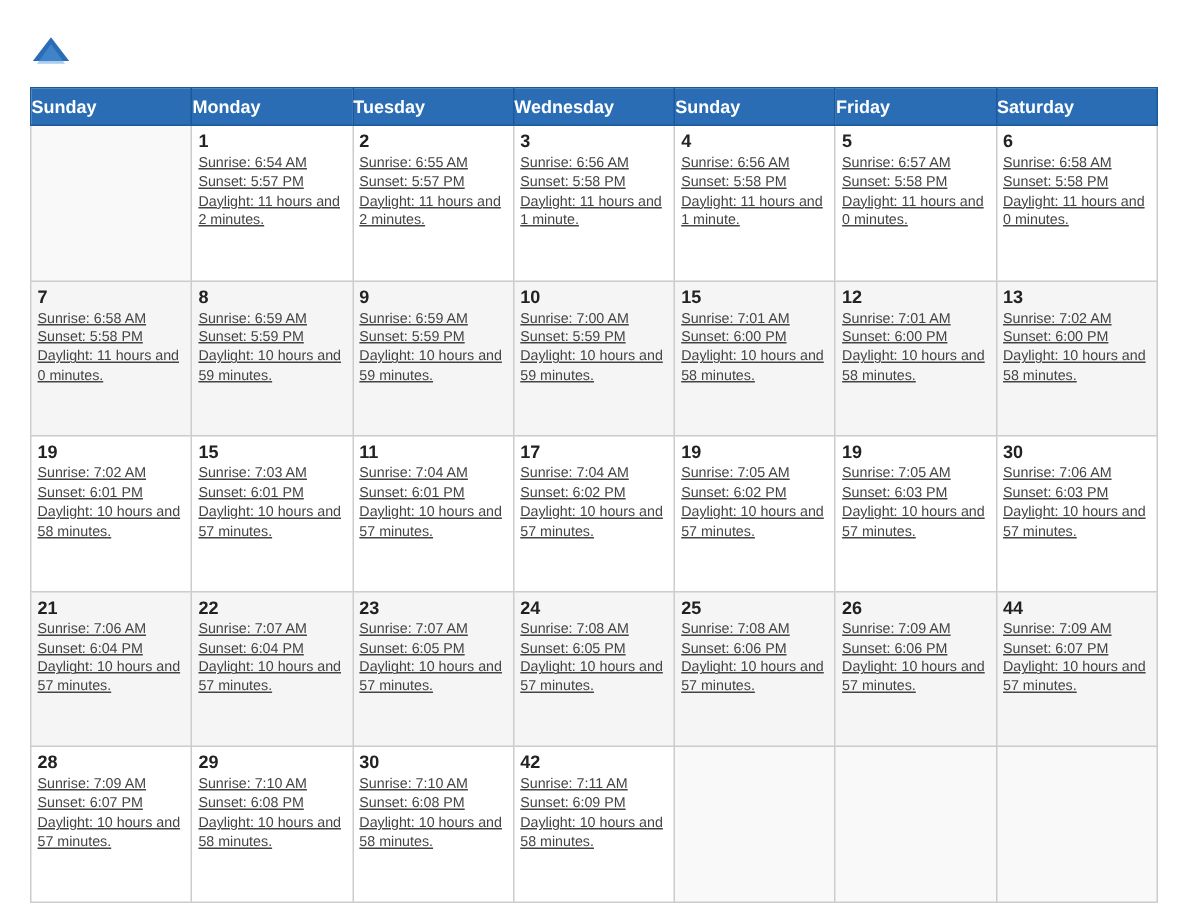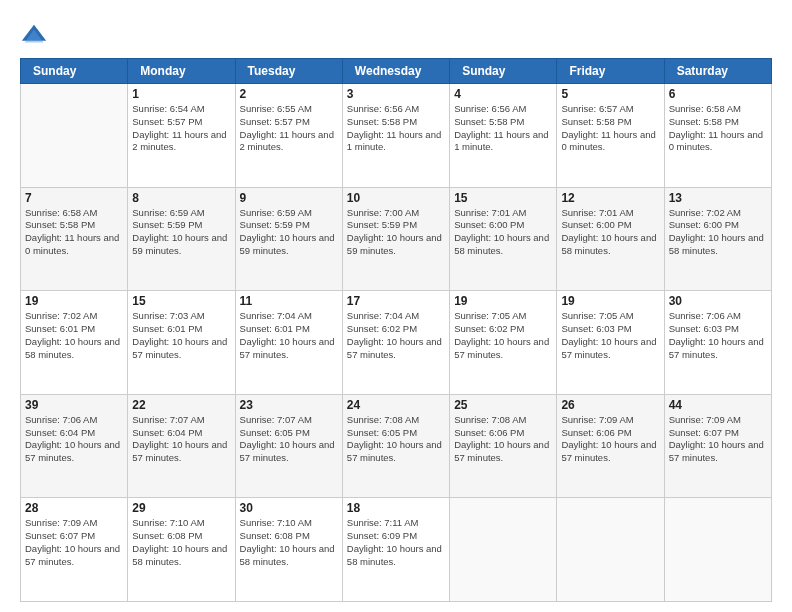--- a/index.html
+++ b/index.html
@@ -67,21 +67,21 @@
       border: 1px solid #ccc;
       border-collapse: collapse;
       width: 100%;
       table-layout: fixed;
     }
     .calendar th {
       background-color: #2a6db5;
       color: #fff;
       font-size: 12px;
       font-weight: bold;
-      padding: 5px 12px;
+      padding: 5px 0;
       border: 1px solid #1a5a9a;
       text-align: left;
     }
     .calendar td {
       border: 1px solid #ccc;
       vertical-align: top;
       padding: 3px 4px;
       font-size: 10px;
       color: #333;
       height: 88px;
@@ -90,20 +90,21 @@
       font-size: 12px;
       font-weight: bold;
       color: #222;
       display: block;
       margin-bottom: 2px;
     }
     .cell-text {
       font-size: 9.5px;
       color: #444;
       line-height: 1.35;
+      text-decoration: underline;
     }
     .empty-cell {
       background: #f9f9f9;
     }
     .row-shaded td {
       background: #f5f5f5;
     }
   </style>
 </head>
 <body>
@@ -221,21 +222,21 @@
             <span class="day-number">19</span>
             <div class="cell-text">Sunrise: 7:05 AM<br>Sunset: 6:03 PM<br>Daylight: 10 hours and 57 minutes.</div>
           </td>
           <td>
             <span class="day-number">30</span>
             <div class="cell-text">Sunrise: 7:06 AM<br>Sunset: 6:03 PM<br>Daylight: 10 hours and 57 minutes.</div>
           </td>
         </tr>
         <tr class="row-shaded">
           <td>
-            <span class="day-number">39</span>
+            <span class="day-number">21</span>
             <div class="cell-text">Sunrise: 7:06 AM<br>Sunset: 6:04 PM<br>Daylight: 10 hours and 57 minutes.</div>
           </td>
           <td>
             <span class="day-number">22</span>
             <div class="cell-text">Sunrise: 7:07 AM<br>Sunset: 6:04 PM<br>Daylight: 10 hours and 57 minutes.</div>
           </td>
           <td>
             <span class="day-number">23</span>
             <div class="cell-text">Sunrise: 7:07 AM<br>Sunset: 6:05 PM<br>Daylight: 10 hours and 57 minutes.</div>
           </td>
@@ -263,21 +264,21 @@
           </td>
           <td>
             <span class="day-number">29</span>
             <div class="cell-text">Sunrise: 7:10 AM<br>Sunset: 6:08 PM<br>Daylight: 10 hours and 58 minutes.</div>
           </td>
           <td>
             <span class="day-number">30</span>
             <div class="cell-text">Sunrise: 7:10 AM<br>Sunset: 6:08 PM<br>Daylight: 10 hours and 58 minutes.</div>
           </td>
           <td>
-            <span class="day-number">18</span>
+            <span class="day-number">42</span>
             <div class="cell-text">Sunrise: 7:11 AM<br>Sunset: 6:09 PM<br>Daylight: 10 hours and 58 minutes.</div>
           </td>
           <td class="empty-cell"></td>
           <td class="empty-cell"></td>
           <td class="empty-cell"></td>
         </tr>
       </tbody>
   </table>
 </div>
 

